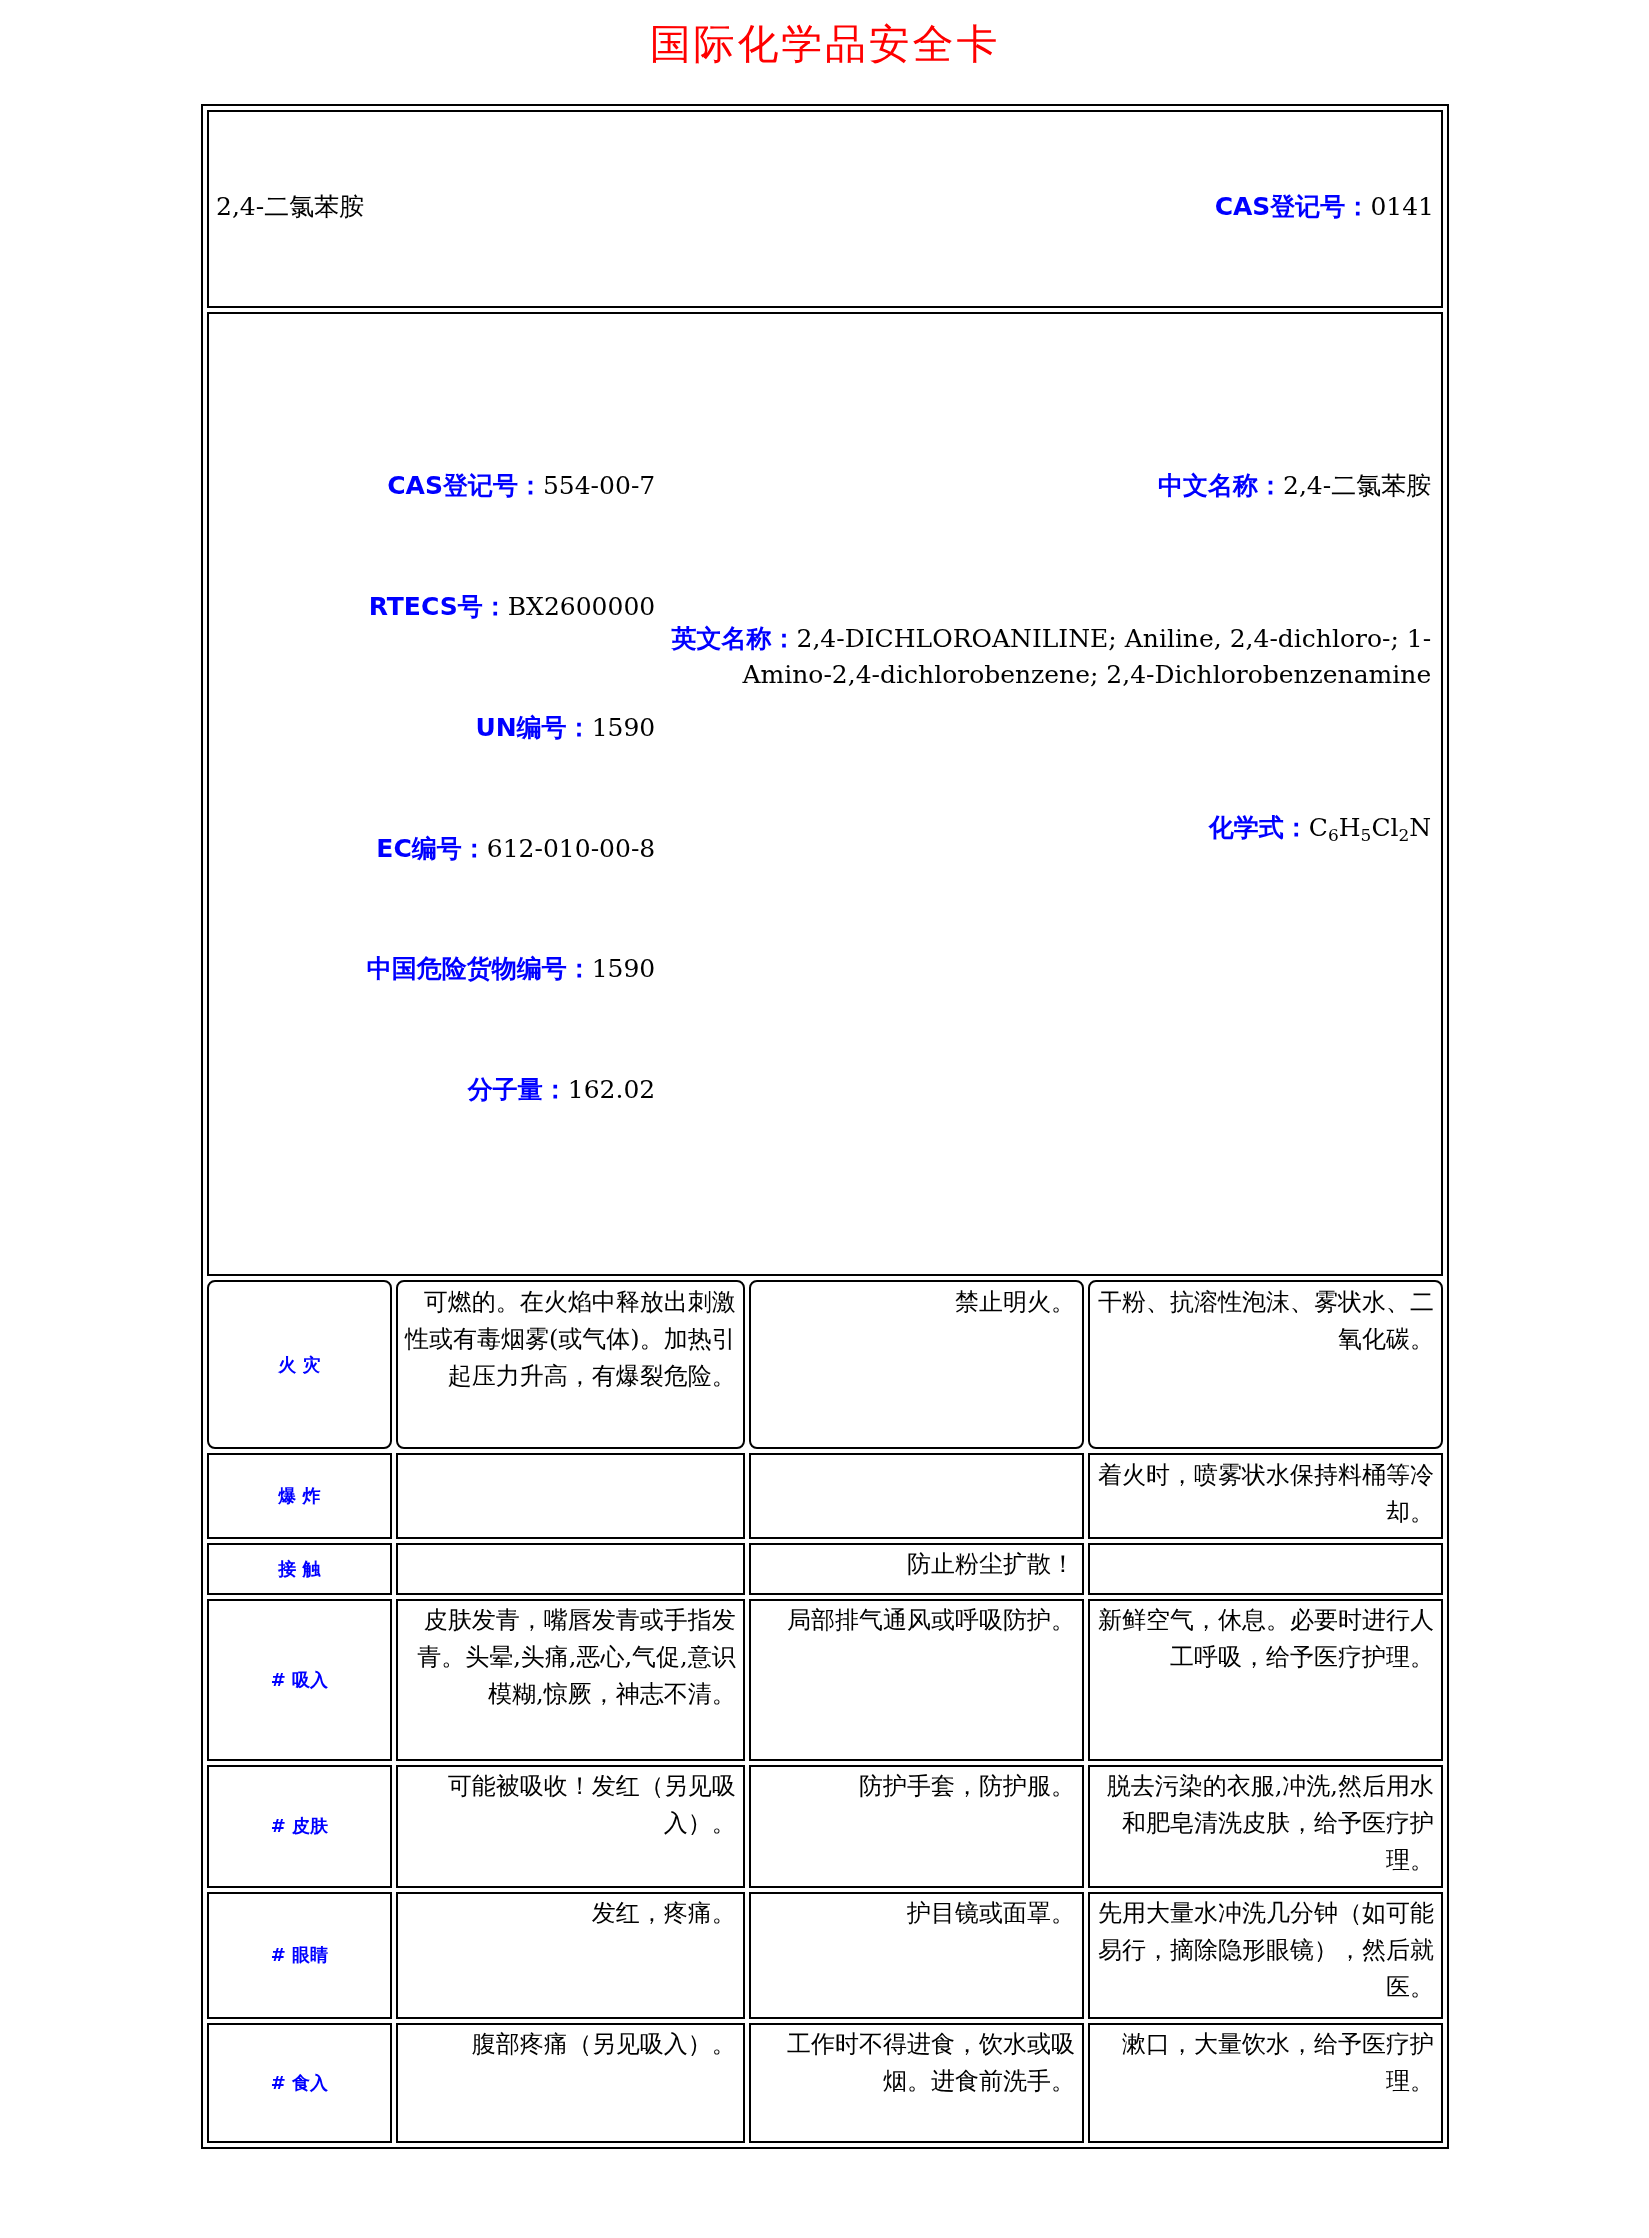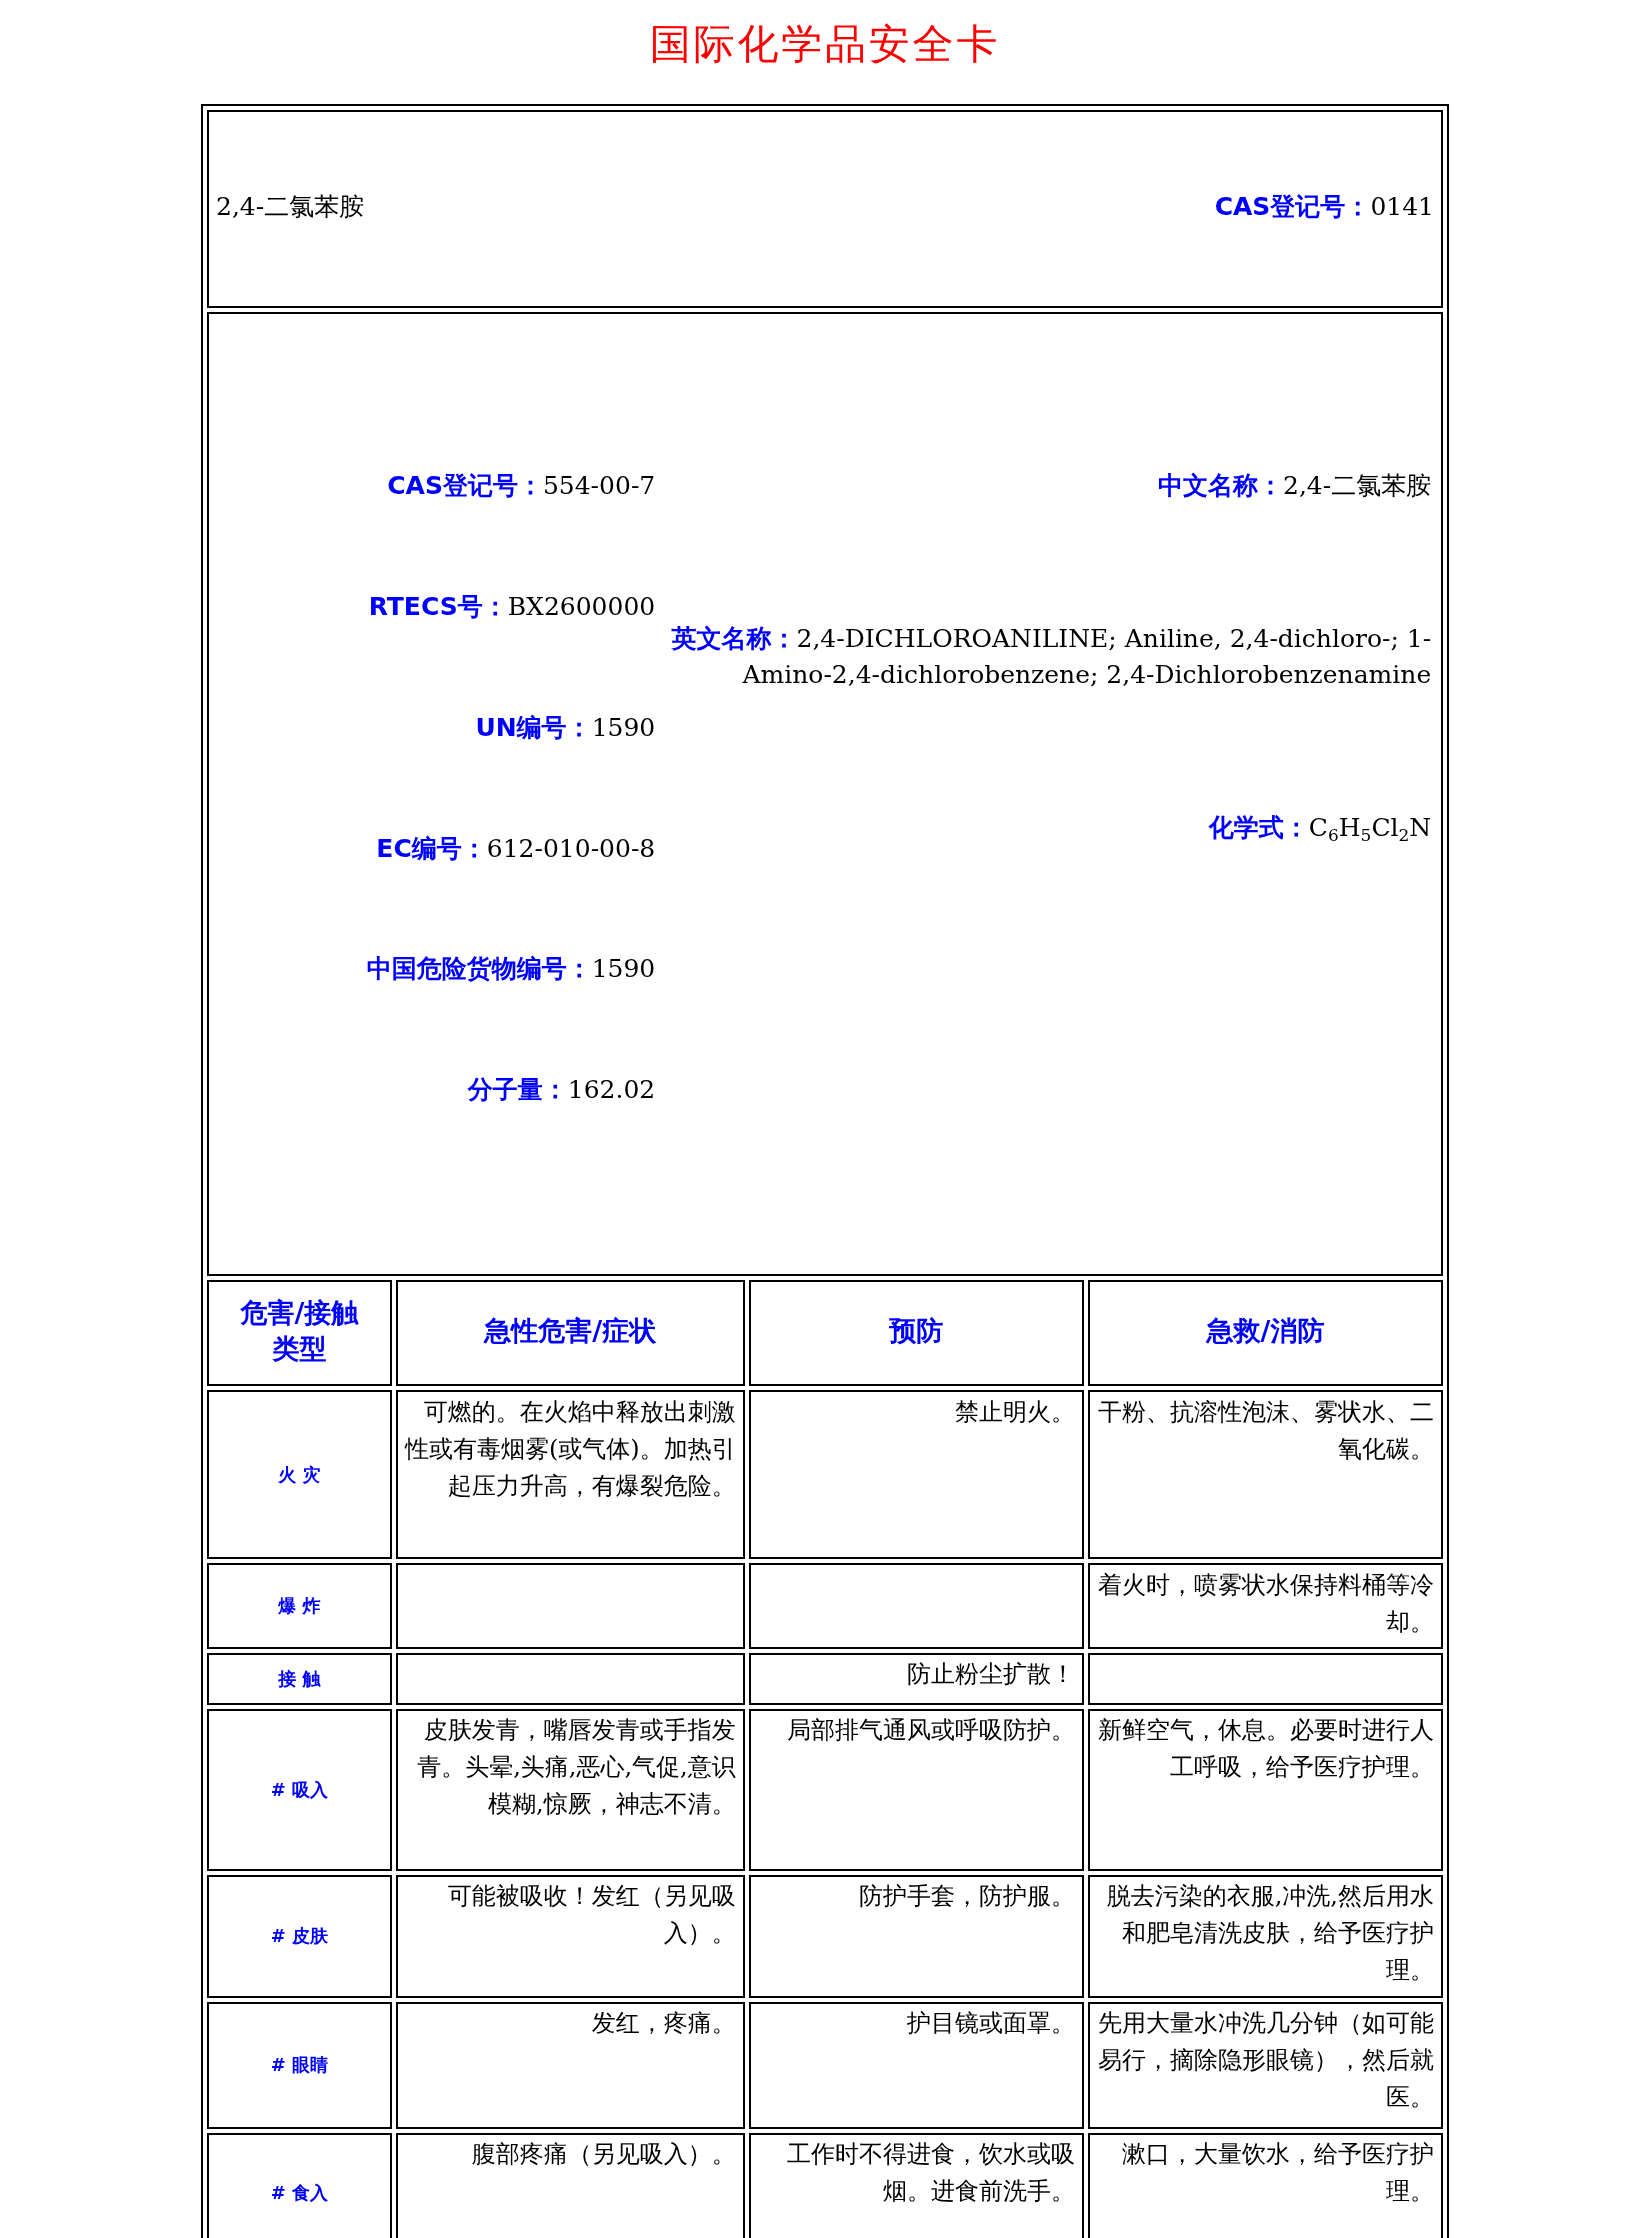--- a/index.html
+++ b/index.html
@@ -63,21 +63,21 @@
   tr.r-head td{height:95px;vertical-align:middle;text-align:center;}
   .hcell{color:var(--blue,#00f);font-family:"DejaVu Sans", sans-serif;font-weight:bold;font-size:27px;line-height:1.35;}
   
   td.label{
     vertical-align:middle;text-align:center;
     color:var(--blue,#00f);font-family:"DejaVu Sans", sans-serif;font-weight:bold;
     font-size:18px;padding:1.4px 2.8px;
   }
   td.content{color:var(--black,#000);}
   
-  tr.r-fire  td{height:158px;}
+  tr.r-fire  td{height:158px;border-radius:8px;}
   tr.r-exp   td{height:74px;}
   tr.r-touch td{height:41px;}
   tr.r-inh   td{height:151px;}
   tr.r-skin  td{height:112px;}
   tr.r-eye   td{height:116px;}
   tr.r-ing   td{height:109px;}
 </style>
 </head>
 <body>
 
@@ -114,27 +114,20 @@
         </div>
         <div class="info-right">
           <div class="info-line"><span class="b">中文名称：</span><span class="k">2,4-二氯苯胺</span></div>
           <div class="info-line en"><span class="b">英文名称：</span><span class="k">2,4-DICHLOROANILINE; Aniline, 2,4-dichloro-; 1-Amino-2,4-dichlorobenzene; 2,4-Dichlorobenzenamine</span></div>
           <div class="info-line formula"><span class="b">化学式：</span><span><span class="k">C</span><span class="k sub">6</span><span class="k">H</span><span class="k sub">5</span><span class="k">Cl</span><span class="k sub">2</span><span class="k">N</span></span></div>
         </div>
       </div>
     </td>
   </tr>
 
-  <tr class="r-head">
-    <td class="hcell">危害/接触
-类型</td>
-    <td class="hcell">急性危害/症状</td>
-    <td class="hcell">预防</td>
-    <td class="hcell">急救/消防</td>
-  </tr>
 
   <tr class="r-fire">
     <td class="label">火 灾</td>
     <td class="content">可燃的。在火焰中释放出刺激性或有毒烟雾(或气体)。加热引起压力升高，有爆裂危险。</td>
     <td class="content">禁止明火。</td>
     <td class="content">干粉、抗溶性泡沫、雾状水、二氧化碳。</td>
   </tr>
 
   <tr class="r-exp">
     <td class="label">爆 炸</td>

